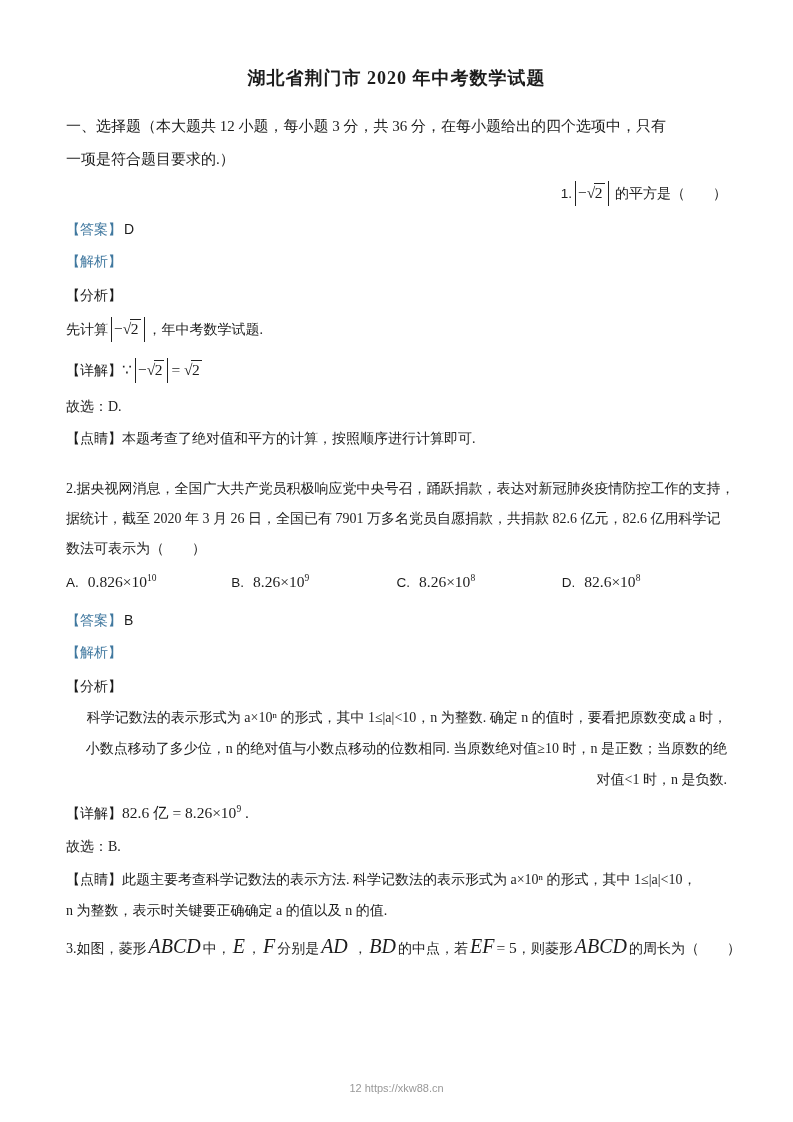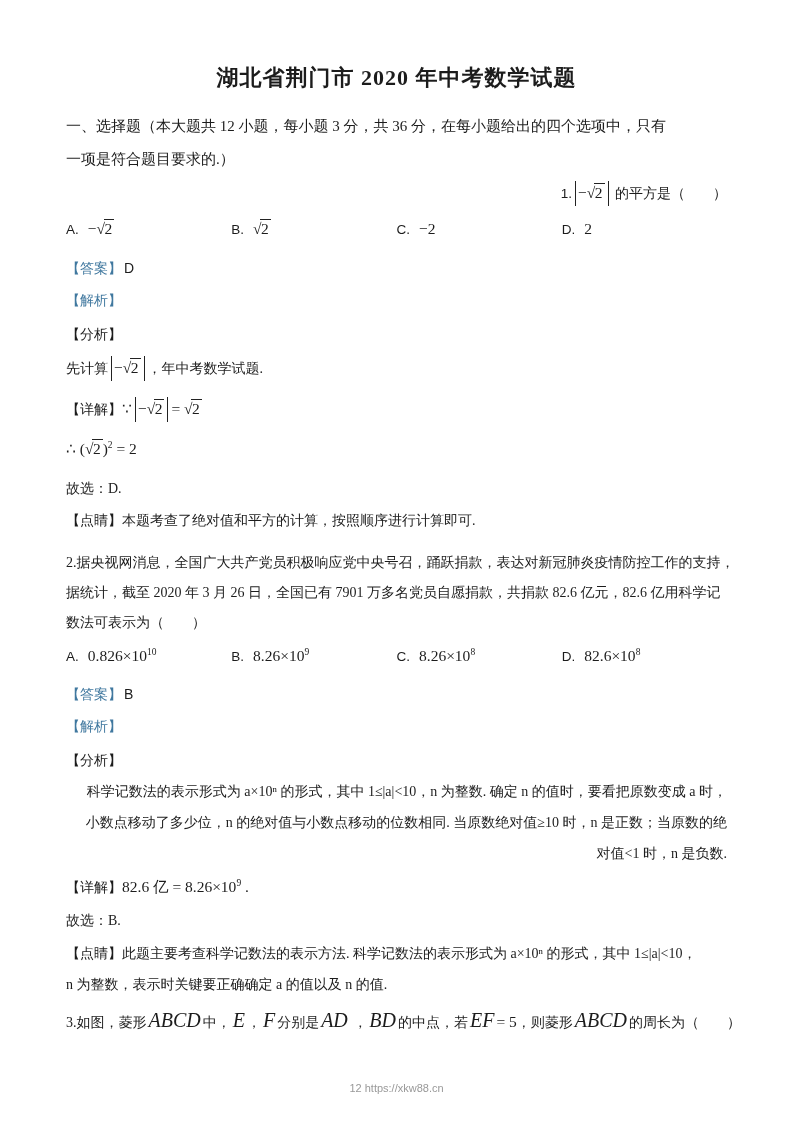--- a/index.html
+++ b/index.html
@@ -8,21 +8,21 @@
     height:1122px;
     background:#ffffff;
     color:#1c1c1c;
     font-family:"Liberation Serif","DejaVu Serif",serif;
     position:relative;
     overflow:hidden;
   }
   .page { padding:58px 66px 0 66px; }
 
   .title {
-    font-size:22px; font-weight:bold; text-align:center;
+    font-size:18px; font-weight:bold; text-align:center;
     line-height:40px; margin-bottom:12px; letter-spacing:1px;
   }
   .heading { margin-bottom:0; }
   .hline { font-size:15px; font-weight:normal; line-height:33px; white-space:nowrap; display:block; }
 
   .para { font-size:14px; line-height:30px; margin-bottom:2px; }
   .nw { white-space:nowrap; }
 
   .tag { letter-spacing:0; }
   .blue { color:var(--accent,#40789f); }
@@ -69,34 +69,20 @@
   <div class="heading">
     <span class="hline">一、选择题（本大题共 12 小题，每小题 3 分，共 36 分，在每小题给出的四个选项中，只有</span>
     <span class="hline">一项是符合题目要求的.）</span>
   </div>
 
   <p class="para stem nw">
     <span class="qnum">1.</span><span class="math abs"><span>−</span><span class="sqrt-sign">√</span><span class="radicand">2</span></span>
     <span>的平方是（　　）</span>
   </p>
 
-  <div class="opt-row">
-    <div class="opt">
-      <span class="olabel">A.</span><span class="math"><span>−</span><span class="sqrt-sign">√</span><span class="radicand">2</span></span>
-    </div>
-    <div class="opt">
-      <span class="olabel">B.</span><span class="math"><span class="sqrt-sign">√</span><span class="radicand">2</span></span>
-    </div>
-    <div class="opt">
-      <span class="olabel">C.</span><span class="math">−2</span>
-    </div>
-    <div class="opt">
-      <span class="olabel">D.</span><span class="math">2</span>
-    </div>
-  </div>
 
   <p class="para">
     <span class="tag blue">【答案】</span><span class="ansletter">D</span>
   </p>
 
   <p class="para" style="margin-bottom:4px;">
     <span class="tag blue">【解析】</span>
   </p>
 
   <p class="para" style="margin-bottom:0;">
@@ -104,27 +90,24 @@
   </p>
 
   <p class="para fx nw">
     <span>先计算</span><span class="math abs"><span>−</span><span class="sqrt-sign">√</span><span class="radicand">2</span></span><span>，年中考数学试题.</span>
   </p>
 
   <p class="para mline nw">
     <span class="tag">【详解】</span><span class="math"><span>∵</span><span class="abs"><span>−</span><span class="sqrt-sign">√</span><span class="radicand">2</span></span><span>=</span> <span class="sqrt-sign">√</span><span class="radicand">2</span></span>
   </p>
 
-  <p class="para mline2 nw">
-    <span class="math"><span>∴</span> <span>(</span><span class="sqrt-sign">√</span><span class="radicand">2</span><span>)</span><sup>2</sup> <span>= 2</span></span>
-  </p>
 
   <p class="para">故选：D.</p>
 
-  <p class="para nw" style="margin-bottom:12px;">
+  <p class="para nw" style="margin-bottom:20px;">
     <span class="tag">【点睛】</span><span>本题考查了绝对值和平方的计算，按照顺序进行计算即可.</span>
   </p>
 
   <div style="margin-bottom:2px;">
     <p class="para nw" style="margin-bottom:0;">2.据央视网消息，全国广大共产党员积极响应党中央号召，踊跃捐款，表达对新冠肺炎疫情防控工作的支持，</p>
     <p class="para nw" style="margin-bottom:0;">据统计，截至 2020 年 3 月 26 日，全国已有 7901 万多名党员自愿捐款，共捐款 82.6 亿元，82.6 亿用科学记</p>
     <p class="para nw" style="margin-bottom:0;">数法可表示为（　　）</p>
   </div>
 
   <div class="opt-row q2">

